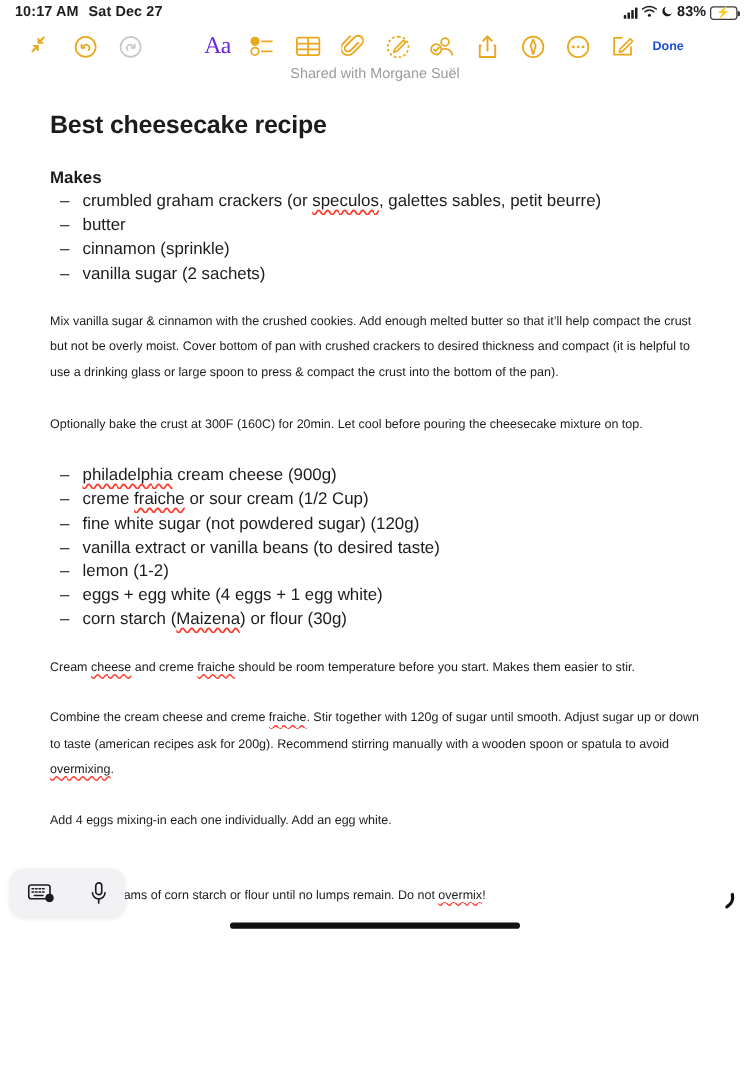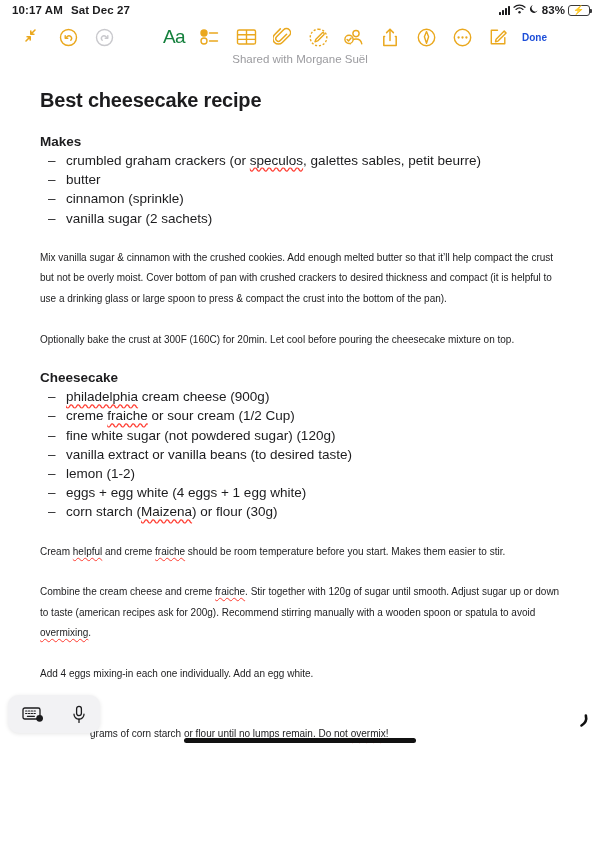--- a/index.html
+++ b/index.html
@@ -35,21 +35,21 @@
   .batt-bolt { position: absolute; inset: 0; display: flex; align-items: center;
                justify-content: center; font-size: 9px; color: #fff; line-height: 1; }
 
   
   .toolbar { height: 34px; display: flex; align-items: center; padding: 0 14px; gap: 0; }
   .tb-btn { display: flex; align-items: center; justify-content: center;
             width: 36px; height: 30px; color: #eaa81e; }
   .tb-btn svg { display: block; }
   .tb-btn.disabled { color: #c9c9cd; }
   .gap-lg { width: 34px; }
-  .aa { font-size: 19px; color: #15803d; font-family: Liberation Sans, sans-serif;
+  .aa { font-size: 19px; color: #6d28d9; font-family: Liberation Serif, serif;
         letter-spacing: -0.5px; }
   .done { margin-left: 2px; color: #1d4ed8; font-size: 10px; font-weight: 700;
           padding: 0 4px; }
 
   .shared-line { text-align: center; font-size: 11.5px; color: #9b9b9f;
                  margin-top: -1px; height: 16px; }
 
   
   .note { padding: 10px 40px 0 40px; color: #1c1c1e; }
   .note h1 { font-size: 20px; font-weight: 700; letter-spacing: -0.2px;
@@ -229,33 +229,32 @@
       <li>vanilla sugar (2 sachets)</li>
     </ul>
 
     <div class="spacer"></div>
     <p class="para">Mix vanilla sugar &amp; cinnamon with the crushed cookies. Add enough melted butter so that it’ll help compact the crust but not be overly moist. Cover bottom of pan with crushed crackers to desired thickness and compact (it is helpful to use a drinking glass or large spoon to press &amp; compact the crust into the bottom of the pan).</p>
 
     <div class="spacer"></div>
     <p class="para">Optionally bake the crust at 300F (160C) for 20min. Let cool before pouring the cheesecake mixture on top.</p>
 
     <div class="spacer"></div>
-    <div class="sec-head">Cheesecake</div>
     <ul class="dash">
       <li><span class="misspelled">philadelphia</span> cream cheese (900g)</li>
       <li>creme <span class="misspelled">fraiche</span> or sour cream (1/2 Cup)</li>
       <li>fine white sugar (not powdered sugar) (120g)</li>
       <li>vanilla extract or vanilla beans (to desired taste)</li>
       <li>lemon (1-2)</li>
       <li>eggs + egg white (4 eggs + 1 egg white)</li>
       <li>corn starch (<span class="misspelled">Maizena</span>) or flour (30g)</li>
     </ul>
 
     <div class="spacer"></div>
-    <p class="para">Cream <span class="misspelled">helpful</span> and creme <span class="misspelled">fraiche</span> should be room temperature before you start. Makes them easier to stir.</p>
+    <p class="para">Cream <span class="misspelled">cheese</span> and creme <span class="misspelled">fraiche</span> should be room temperature before you start. Makes them easier to stir.</p>
 
     <div class="spacer"></div>
     <p class="para">Combine the cream cheese and creme <span class="misspelled">fraiche</span>. Stir together with 120g of sugar until smooth. Adjust sugar up or down to taste (american recipes ask for 200g). Recommend stirring manually with a wooden spoon or spatula to avoid <span class="misspelled">overmixing</span>.</p>
 
     <div class="spacer"></div>
     <p class="para">Add 4 eggs mixing-in each one individually. Add an egg white.</p>
 
     <div class="spacer"></div>
 
     <div class="spacer-sm"></div>

